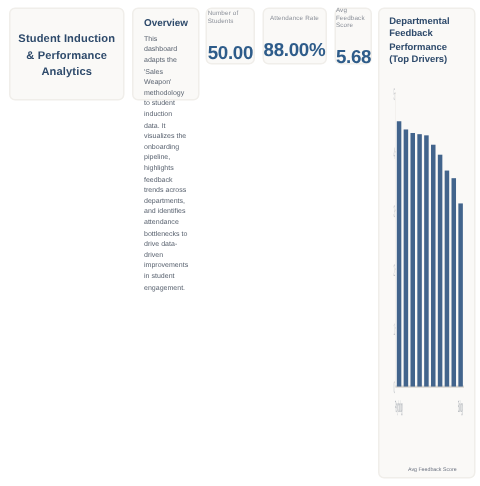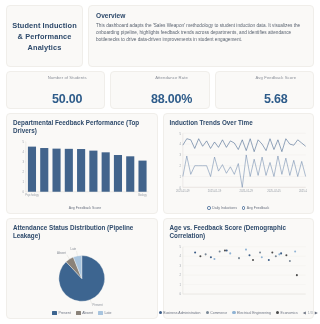--- a/index.html
+++ b/index.html
@@ -2,21 +2,21 @@
 <html><head>
 <meta charset="utf-8">
 <style>
   * { box-sizing: border-box; margin: 0; padding: 0; }
   html, body {
     width: 320px; height: 324px;
     background: #ffffff;
     font-family: "Liberation Sans", sans-serif;
     overflow: hidden;
   }
-  .page { width: 320px; height: 324px; padding: 5px 6px; display: flex; flex-direction: column; gap: 4px; }
+  .page { width: 320px; height: 324px; padding: 5px 6px; display: flex; flex-direction: row; gap: 4px; }
 
   .card {
     background: #faf9f7;
     border-radius: 4px;
     border: 1px solid #f0eeea;
   }
 
   
   .top-row { display: flex; gap: 5px; height: 62px; }
   .title-card {
@@ -31,21 +31,21 @@
   .overview-card { flex: 1; padding: 6px 7px; }
   .overview-card h2 {
     font-size: 6.6px; font-weight: bold; color: #2e4a6b; margin-bottom: 3px;
   }
   .overview-card p {
     font-size: 4.7px; line-height: 7.2px; color: #5a6370; text-align: left;
   }
 
   
   .kpi-row { display: flex; gap: 5px; height: 38px; }
-  .kpi { flex: 1; display: flex; flex-direction: column; align-items: center; justify-content: center; gap: 12px; padding-left: 23px; }
+  .kpi { flex: 1; display: flex; flex-direction: column; align-items: center; justify-content: center; gap: 12px; }
   .kpi-label { font-size: 4.2px; color: #8a8f98; letter-spacing: .1px; }
   .kpi-value { font-size: 12.5px; font-weight: bold; color: #2e5c8a; letter-spacing: -.2px; }
 
   
   .chart-row { display: flex; gap: 5px; flex: 1; min-height: 0; }
   .chart-card { flex: 1; padding: 5px 6px 3px 6px; display: flex; flex-direction: column; min-width: 0; }
   .chart-title {
     font-size: 6.3px; font-weight: bold; color: #2e4a6b;
     line-height: 8.4px; margin-bottom: 2px;
   }

